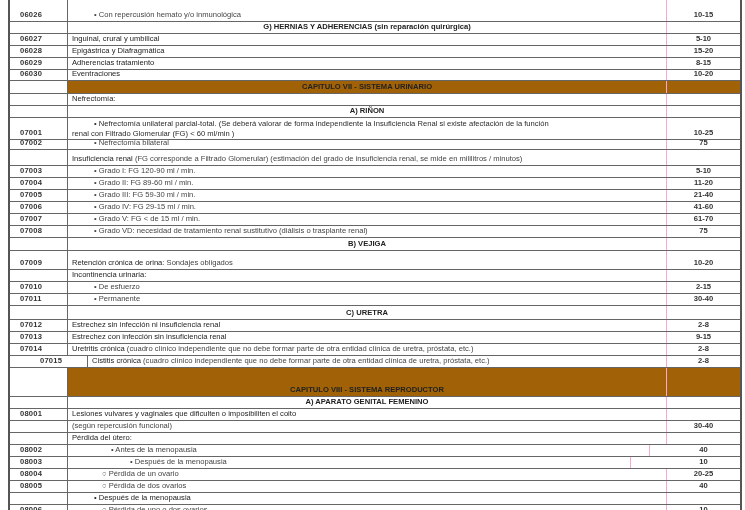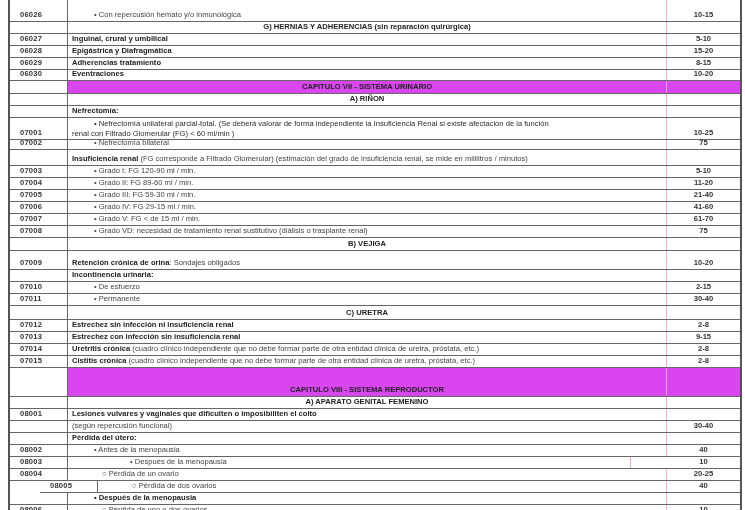--- a/index.html
+++ b/index.html
@@ -4,26 +4,26 @@
 <style>
   html, body { margin: 0; padding: 0; background: #ffffff; }
   body { width: 745px; height: 510px; overflow: hidden; position: relative;
          font-family: "Liberation Sans", sans-serif; color: #2a2a2a; }
   .table { position: absolute; left: 8px; top: 0; width: 730px; border-left: 2px solid #555; border-right: 2px solid #555; }
   .row { display: flex; border-bottom: 1px solid #666; box-sizing: border-box; }
   .cell { box-sizing: border-box; font-size: 7.6px; line-height: 10px; padding: 1px 4px; overflow: hidden; white-space: nowrap; }
   .code { width: 58px; border-right: 1px solid #666; padding-left: 10px; color: #333; font-weight: bold; letter-spacing: 0.2px; display:flex; align-items:flex-end; }
   .desc { flex: 1; border-right: 1px solid #f9a8d4; display:flex; align-items:flex-end; }
   .val  { width: 73px; text-align: center; font-weight: bold; color: #333; display:flex; align-items:flex-end; justify-content:center; }
-  .bold { font-weight: bold; color: #222; }
+  .bold { font-weight: normal; color: #222; }
   .normal { font-weight: normal; color: #444; }
   .ind1 { padding-left: 26px; }
   .ind2 { padding-left: 34px; }
   .hdr .desc { justify-content: center; font-weight: bold; color: #222; }
-  .gray .desc, .gray .val { background: #d946ef; }
+  .gray .desc, .gray .val { background: #a16207; }
   .wrap { white-space: normal; line-height: 10px; }
   .desc.multi { display:block; }
 </style>
 </head>
 <body>
 
 <div class="table" id="tbl">
     <div class="row" style="height: 22px;">
       <div class="cell code">06026</div>
       <div class="cell desc ind1 normal">• Con repercusión hemato y/o inmunológica</div>
@@ -52,28 +52,28 @@
     <div class="row" style="height: 11px;">
       <div class="cell code">06030</div>
       <div class="cell desc bold">Eventraciones</div>
       <div class="cell val">10-20</div>
     </div>
     <div class="row hdr gray" style="height: 13px;">
       <div class="cell code"></div>
       <div class="cell desc">CAPITULO VII - SISTEMA URINARIO</div>
       <div class="cell val"></div>
     </div>
+    <div class="row" style="height: 12px;">
+      <div class="cell code"></div>
+      <div class="cell desc bold">Nefrectomía:</div>
+      <div class="cell val"></div>
+    </div>
     <div class="row hdr" style="height: 12px;">
       <div class="cell code"></div>
       <div class="cell desc">A) RIÑON</div>
-      <div class="cell val"></div>
-    </div>
-    <div class="row" style="height: 12px;">
-      <div class="cell code"></div>
-      <div class="cell desc bold">Nefrectomía:</div>
       <div class="cell val"></div>
     </div>
     <div class="row" style="height: 22px;">
       <div class="cell code">07001</div>
       <div class="cell desc multi wrap">
         <div class="ind1" style="padding-left: 22px;">• Nefrectomía unilateral parcial-total. (Se deberá valorar de forma independiente la Insuficiencia Renal si existe afectación de la función</div>
         <div>renal con Filtrado Glomerular (FG) &lt; 60 ml/min )</div>
       </div>
       <div class="cell val">10-25</div>
     </div>
@@ -164,21 +164,21 @@
       <div class="cell val">9-15</div>
     </div>
     <div class="row" style="height: 12px;">
       <div class="cell code">07014</div>
       <div class="cell desc">
         <span class="bold">Uretritis crónica</span>
         <span class="normal" style="white-space: pre;"> (cuadro clínico independiente que no debe formar parte de otra entidad clínica de uretra, próstata, etc.)</span>
       </div>
       <div class="cell val">2-8</div>
     </div>
-    <div class="row" style="height: 12px;">
+    <div class="row" style="height: 12px; padding-left: 20px;">
       <div class="cell code">07015</div>
       <div class="cell desc">
         <span class="bold">Cistitis crónica</span>
         <span class="normal" style="white-space: pre;"> (cuadro clínico independiente que no debe formar parte de otra entidad clínica de uretra, próstata, etc.)</span>
       </div>
       <div class="cell val">2-8</div>
     </div>
     <div class="row hdr gray" style="height: 29px;">
       <div class="cell code"></div>
       <div class="cell desc">CAPITULO VIII - SISTEMA REPRODUCTOR</div>
@@ -197,36 +197,36 @@
     <div class="row" style="height: 12px;">
       <div class="cell code"></div>
       <div class="cell desc normal">(según repercusión funcional)</div>
       <div class="cell val">30-40</div>
     </div>
     <div class="row" style="height: 12px;">
       <div class="cell code"></div>
       <div class="cell desc bold">Pérdida del útero:</div>
       <div class="cell val"></div>
     </div>
-    <div class="row" style="height: 12px;">
+    <div class="row" style="height: 12px; gap: 17px;">
       <div class="cell code">08002</div>
       <div class="cell desc ind1 normal">• Antes de la menopausia</div>
       <div class="cell val">40</div>
     </div>
     <div class="row" style="height: 12px; gap: 36px;">
       <div class="cell code">08003</div>
       <div class="cell desc ind1 normal">• Después de la menopausia</div>
       <div class="cell val">10</div>
     </div>
     <div class="row" style="height: 12px;">
       <div class="cell code">08004</div>
       <div class="cell desc ind2 normal">○ Pérdida de un ovario</div>
       <div class="cell val">20-25</div>
     </div>
-    <div class="row" style="height: 12px; margin-left: 30px;">
+    <div class="row" style="height: 12px;">
       <div class="cell code">08005</div>
       <div class="cell desc ind2 normal">○ Pérdida de dos ovarios</div>
       <div class="cell val">40</div>
     </div>
     <div class="row" style="height: 12px;">
       <div class="cell code"></div>
       <div class="cell desc ind1 bold">• Después de la menopausia</div>
       <div class="cell val"></div>
     </div>
     <div class="row" style="height: 12px;">

